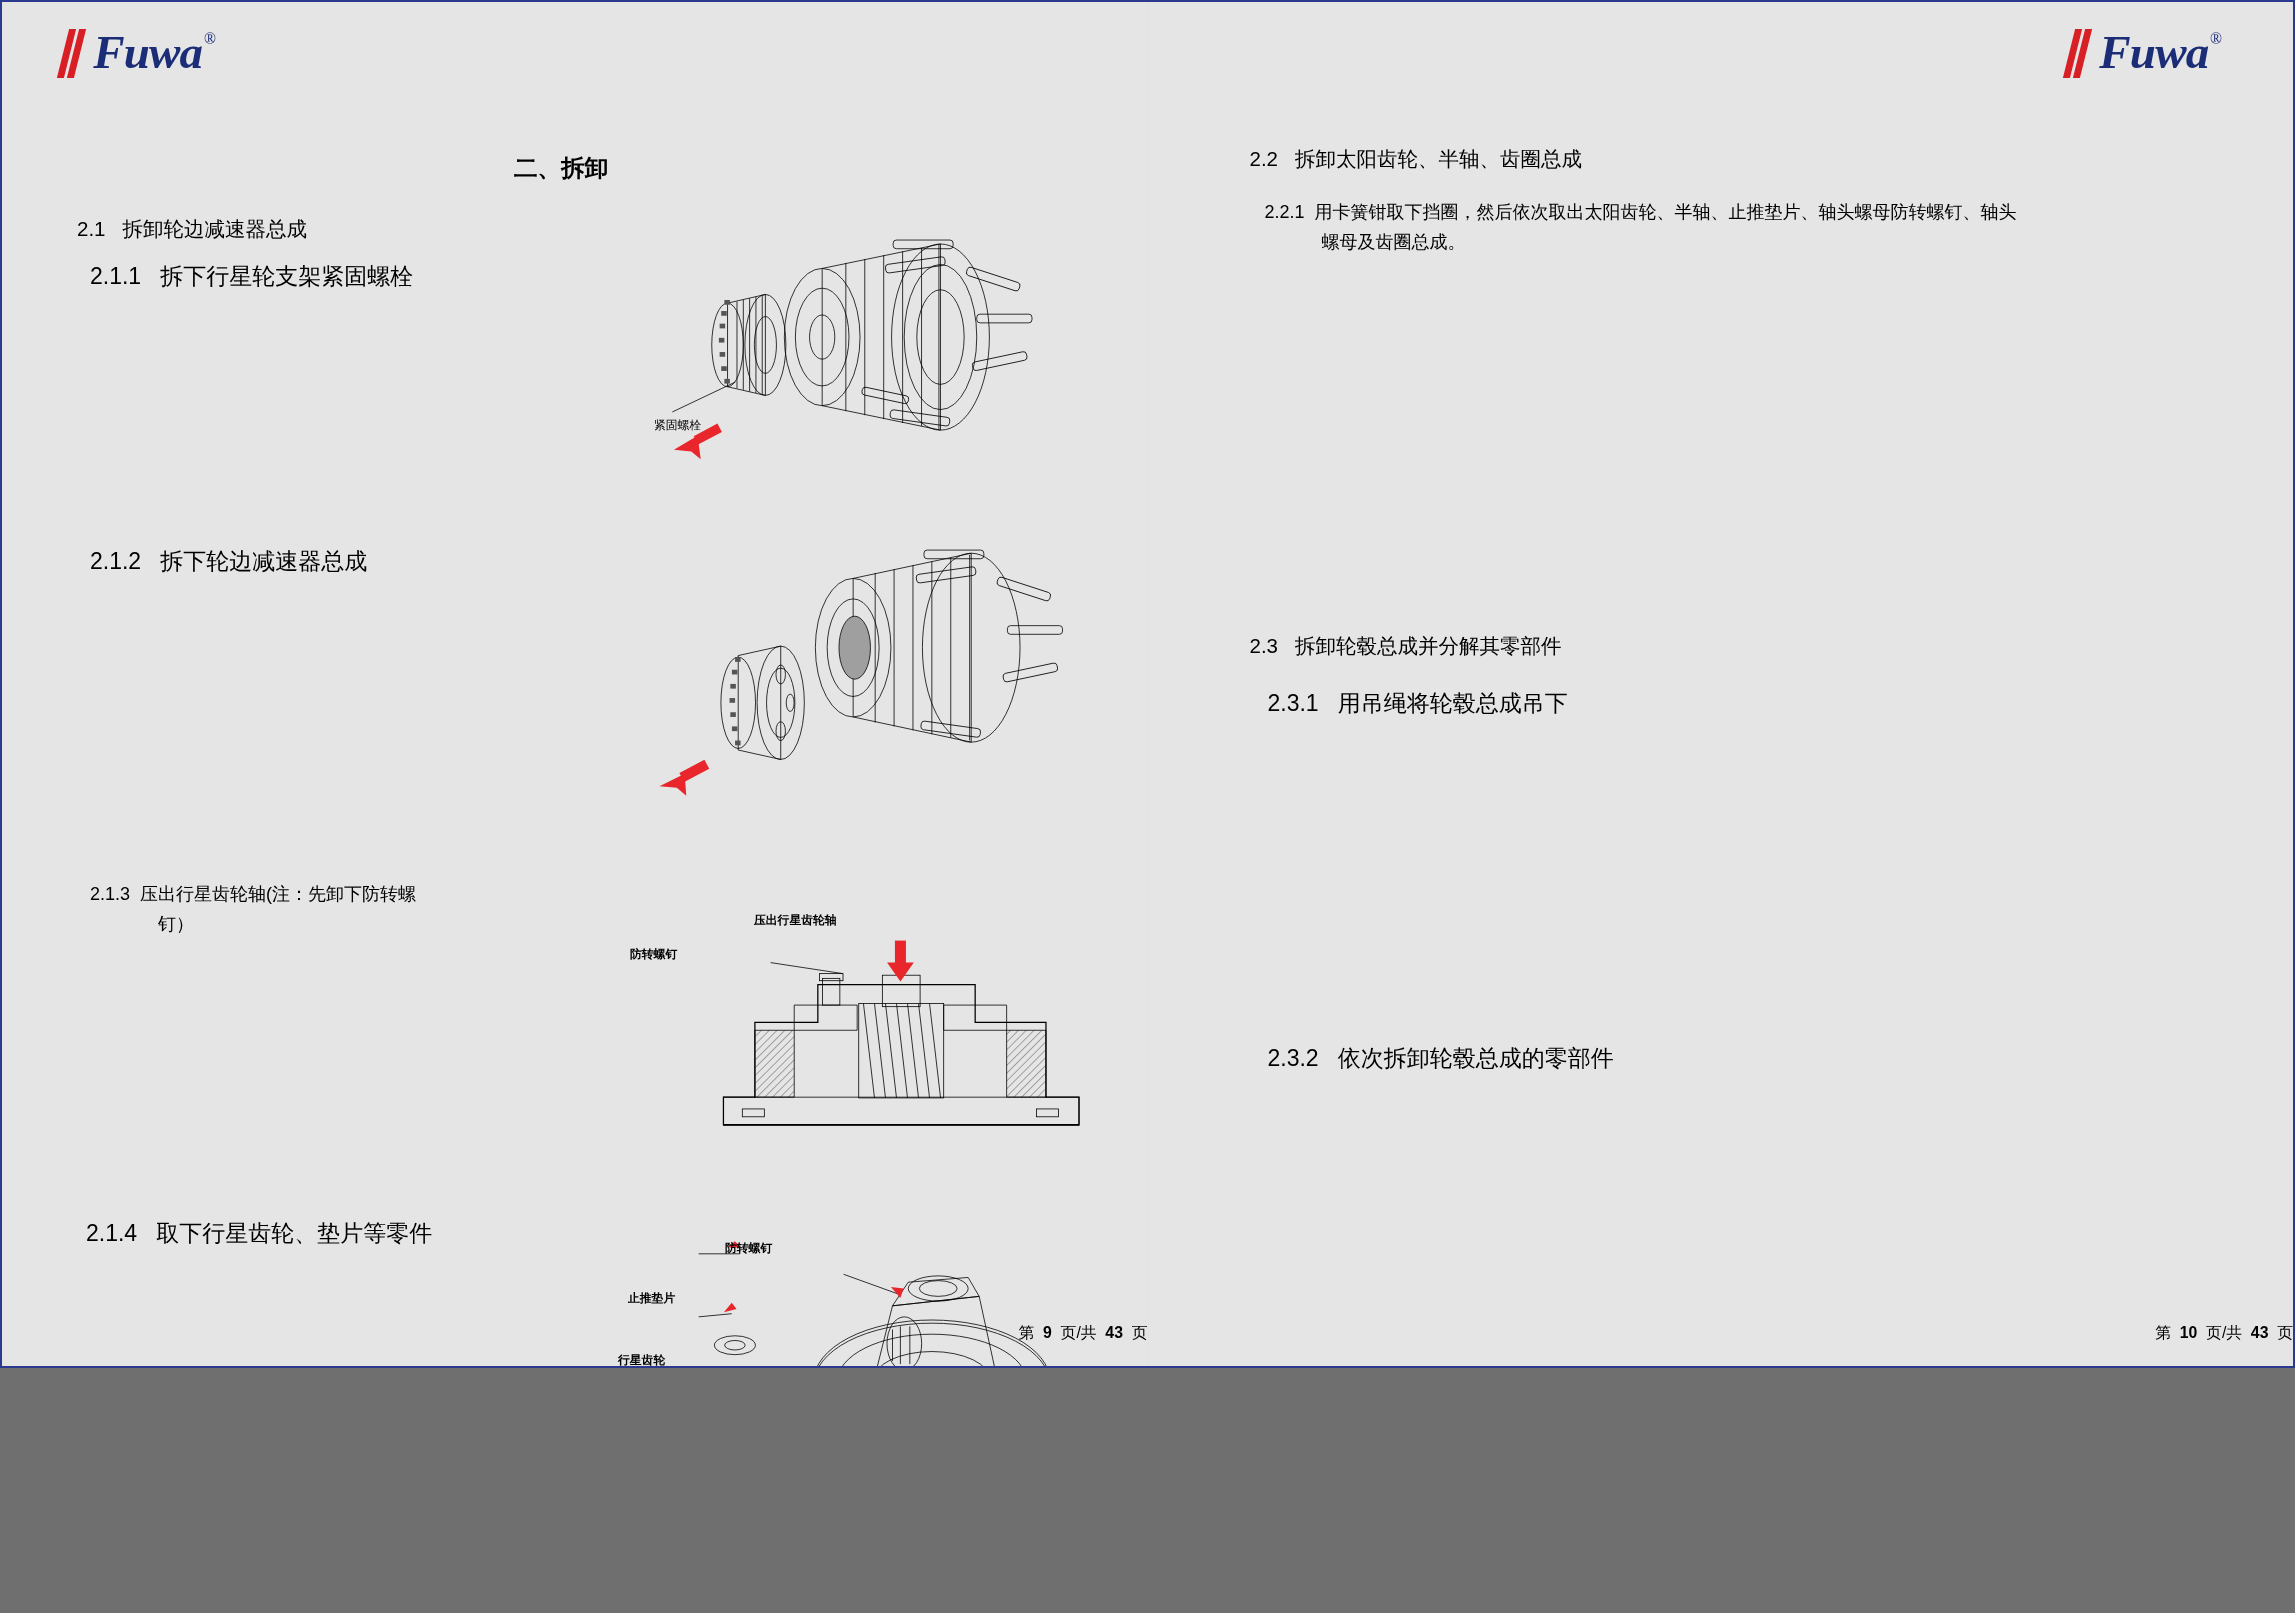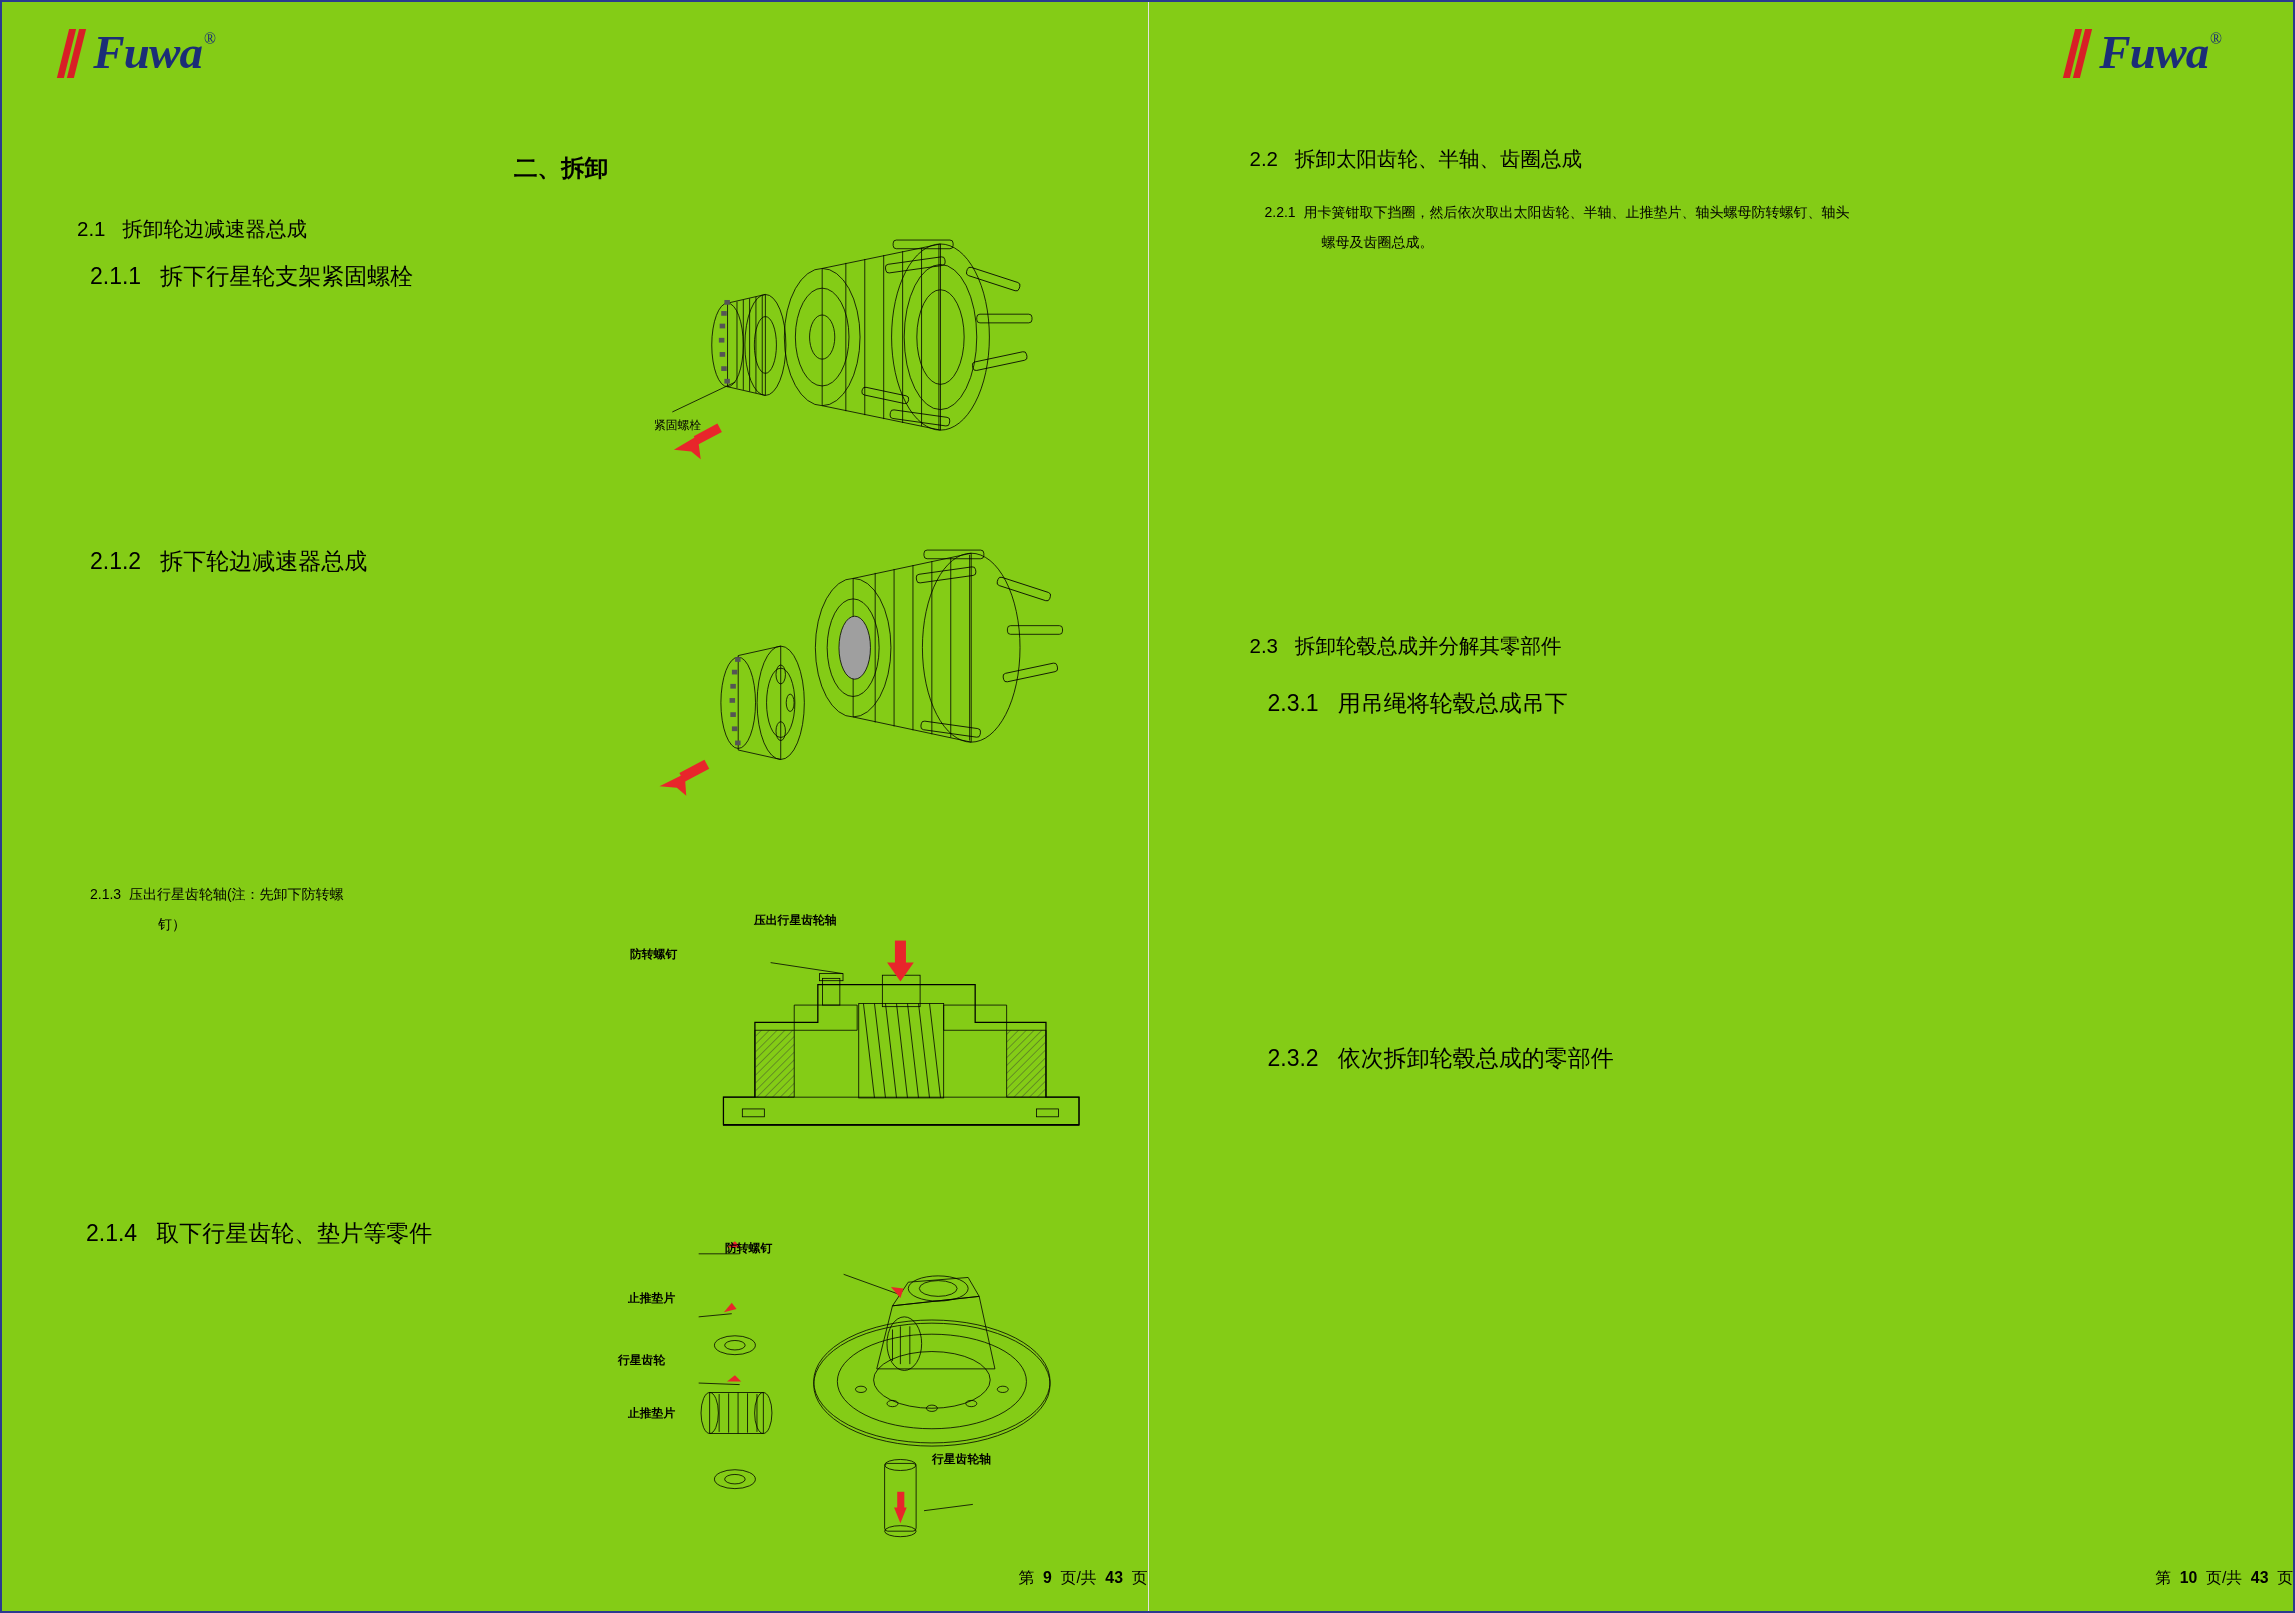--- a/index.html
+++ b/index.html
@@ -1,19 +1,19 @@
 <!DOCTYPE html>
 <html style="font-size:12.6px"><head>
 <meta charset="utf-8">
 <style>
   html,body{margin:0;padding:0;background:#6f6f6f;}
   body{font-family:"Liberation Sans", sans-serif;}
   .page-wrap{
-    width:2295px;height:1613px;position:relative;
-    background:#84cc16;
+    width:2295px;height:1368px;position:relative;
+    background:#e5e5e5;
     box-sizing:border-box;
     border:2.4px solid #2b3a8f;
     overflow:hidden;
   }
   .spread{
     position:absolute;left:0;top:0;right:0;bottom:0;
     display:flex;
   }
   .page{
     position:relative;
@@ -52,21 +52,21 @@
     position:absolute;font-size:23.6px;font-weight:bold;color:#000;
     font-family:"Liberation Sans", sans-serif;
   }
   .h2{
     position:absolute;font-size:20.5px;color:#000;font-weight:normal;
   }
   .h3{
     position:absolute;font-size:23px;color:#000;font-weight:normal;line-height:28px;
   }
   .para{
-    position:absolute;font-size:14px;color:#000;line-height:30px;
+    position:absolute;font-size:18px;color:#000;line-height:30px;
   }
   .callout{
     position:absolute;font-size:11.8px;color:#000;white-space:nowrap;
   }
   .callout.bold{font-weight:bold;}
   .footer{
     position:absolute;bottom:22px;width:100%;text-align:right;font-size:15.8px;color:#000;
   }
   .footer b{font-weight:bold;}
 

